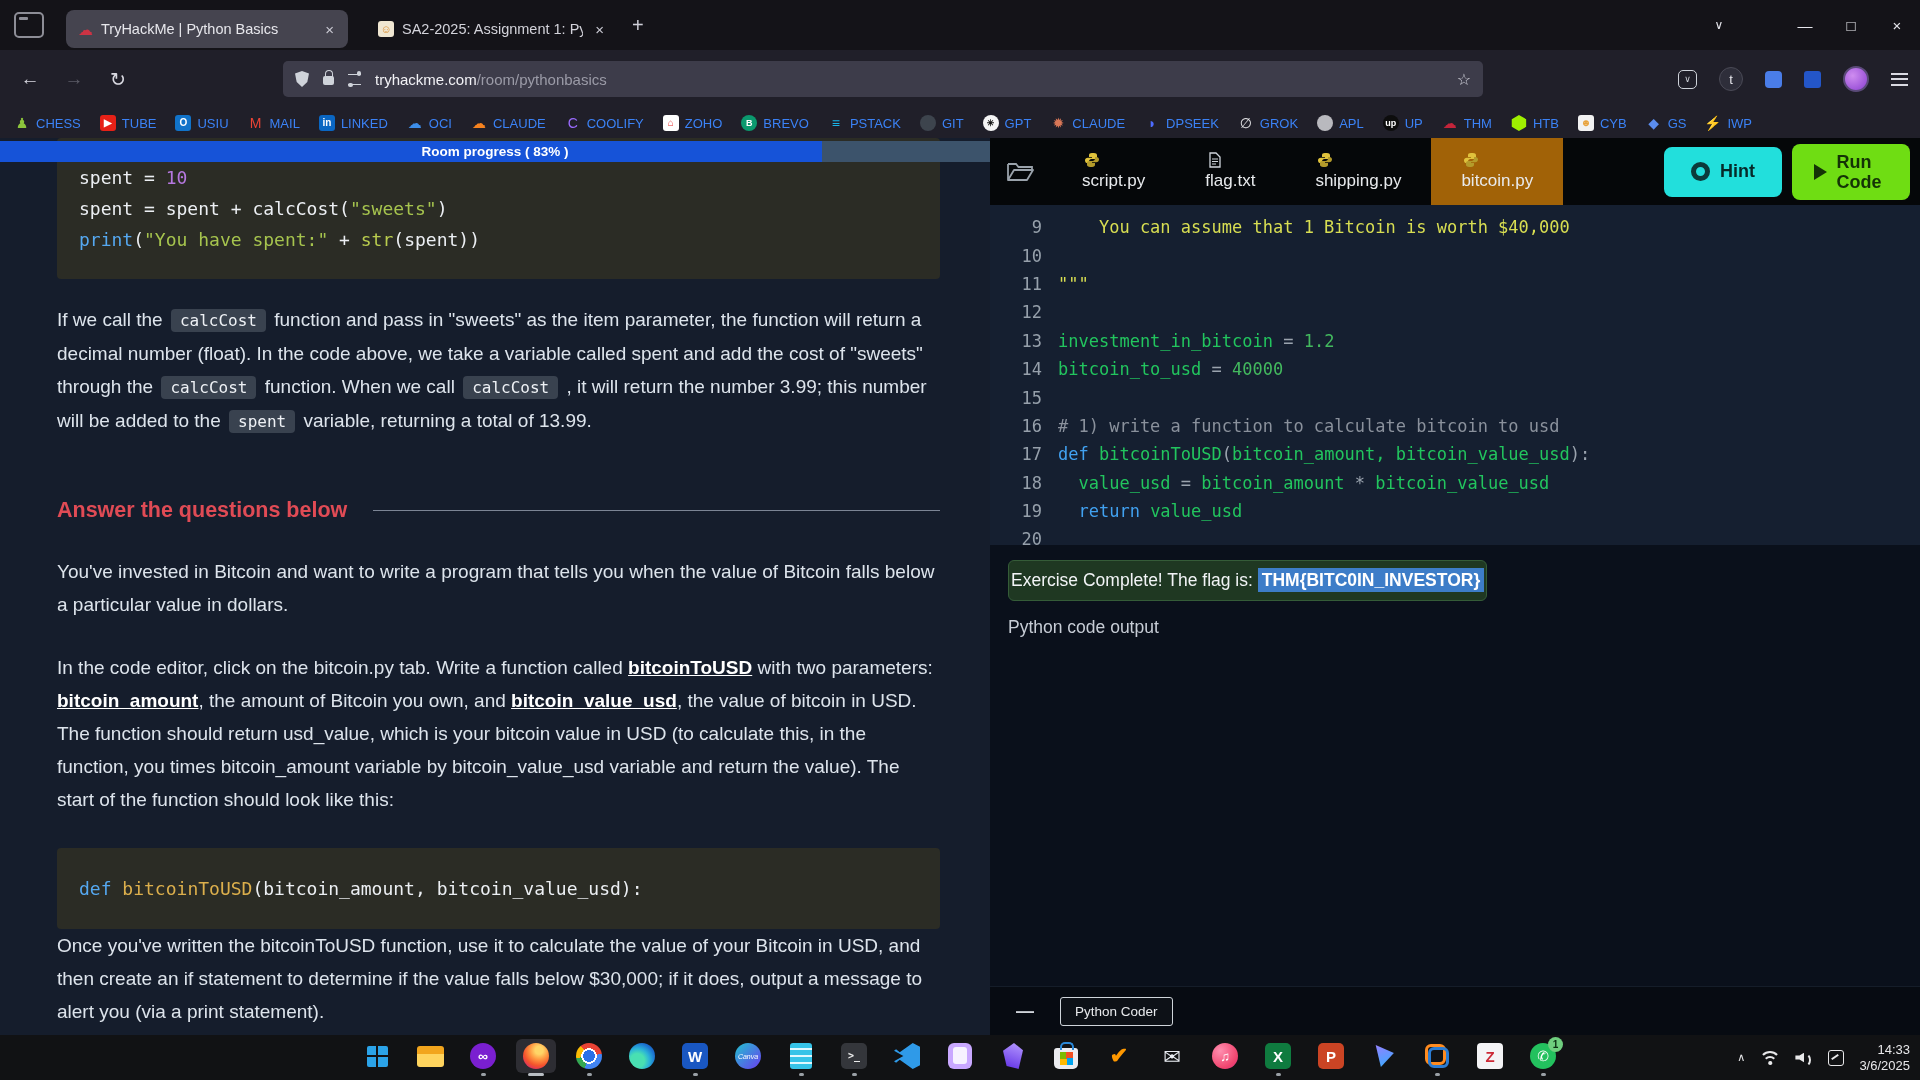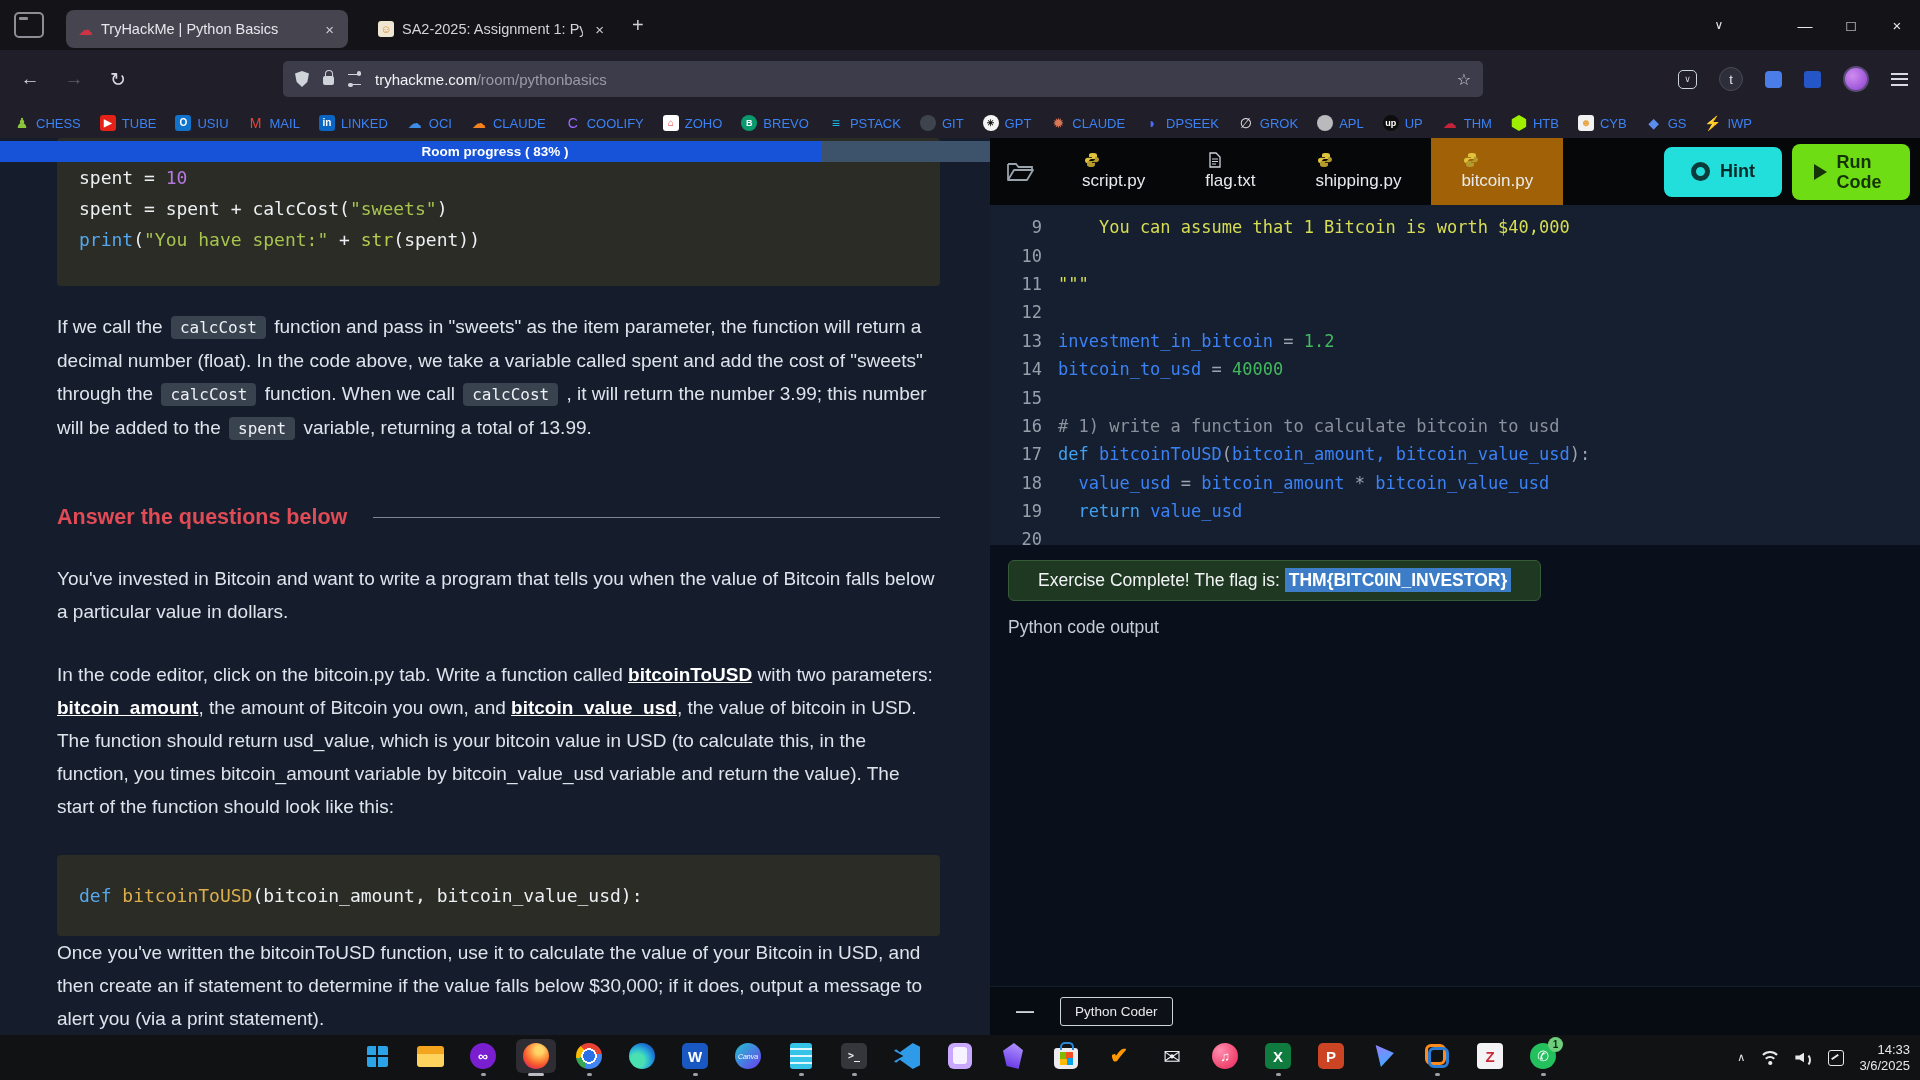--- a/index.html
+++ b/index.html
@@ -55,38 +55,38 @@
 
   
   .main{position:absolute;left:0;top:138px;width:1920px;height:897px;}
   .leftpane{position:absolute;left:0;top:0;width:990px;height:897px;background:#151d2c;overflow:hidden;}
   .progress{position:absolute;left:0;top:3px;width:990px;height:21px;background:#3c536b;z-index:5;}
   .progress .fill{position:absolute;left:0;top:0;height:21px;background:#1653d8;}
   .progress .plabel{position:absolute;left:0;top:0;width:100%;height:21px;display:flex;align-items:center;justify-content:center;color:#fff;font-size:13.5px;font-weight:bold;}
   .content{position:absolute;left:57px;top:0;width:883px;}
 
   .codeblock{background:#2b2c25;border-radius:4px;padding:22px;font-family:"DejaVu Sans Mono",monospace;font-size:18px;line-height:31px;}
-  .cb1{margin-top:0;padding-top:24px;padding-bottom:31px;}
+  .cb1{margin-top:0;padding-top:24px;padding-bottom:24px;}
   .para{color:#dde4ec;font-size:19px;line-height:33px;margin:0;}
   .p1{margin-top:24px;}
   .seg-code{background:#39424f;border-radius:4px;padding:2px 9px;font-family:"DejaVu Sans Mono",monospace;font-size:16px;color:#eef1f5;margin:0 3px;}
   .seg-bold{font-weight:bold;text-decoration:underline;color:#fff;}
   .qhead{display:flex;align-items:center;margin-top:60px;}
   .qhead h2{color:#e04b55;font-size:21.5px;font-weight:bold;margin:0;white-space:nowrap;}
   .qhead .rule{flex:1;height:1px;background:#7c8595;margin-left:26px;}
   .p2{margin-top:32px;}
   .p3{margin-top:30px;}
   .cb2{margin-top:32px;padding-top:25px;padding-bottom:25px;}
   .p4{}
 
   
   .tk-wh{color:#eceff3;} .tk-pur{color:#b678e0;} .tk-gstr{color:#a6c44e;} .tk-gstr2{color:#b9cc4e;}
   .tk-pkw{color:#55a8f0;} .tk-gold{color:#dcaf4c;}
   .tk-ystr{color:#d8de52;} .tk-grn{color:#43b95e;} .tk-op{color:#9aa3ae;} .tk-com{color:#8a919c;}
-  .tk-kw{color:#41a1f0;} .tk-id{color:#3b82f6;}
+  .tk-kw{color:#41a1f0;} .tk-id{color:#22c55e;}
 
   
   .rightpane{position:absolute;left:990px;top:0;width:930px;height:897px;background:#0a101b;}
   .edheader{position:absolute;left:0;top:0;width:930px;height:67px;background:#050709;display:flex;align-items:stretch;}
   .folderbox{width:62px;display:flex;align-items:center;justify-content:center;}
   .etabs{display:flex;align-items:stretch;}
   .etab{display:flex;flex-direction:column;justify-content:center;align-items:flex-start;padding:0 30px;gap:3px;color:#e8eaed;font-size:17px;}
   .etab.active{background:#a16207;}
   .etab .ico{display:none;margin-left:2px;}
   .etab.py .ico-py{display:block;}
@@ -99,21 +99,21 @@
     color:#143306;font-size:18px;font-weight:bold;}
   .playtri{width:0;height:0;border-left:13px solid #143306;border-top:8px solid transparent;border-bottom:8px solid transparent;}
   .runlabel{width:52px;line-height:20px;}
 
   .edcode{position:absolute;left:0;top:67px;width:930px;height:340px;background:#151f30;overflow:hidden;padding-top:8px;box-sizing:border-box;}
   .eline{display:flex;height:28.4px;align-items:center;font-family:"DejaVu Sans Mono",monospace;font-size:17px;}
   .lnum{width:52px;text-align:right;color:#96a0ab;flex:none;}
   .lcode{margin-left:16px;white-space:pre;}
 
   .edout{position:absolute;left:0;top:407px;width:930px;height:442px;background:#0a101b;}
-  .flagpill{display:inline-block;margin:15px 0 0 18px;background:#1f3822;border:1px solid #355c38;border-radius:6px;padding:9px 29px;
+  .flagpill{display:inline-block;margin:15px 0 0 18px;background:#1f3822;border:1px solid #355c38;border-radius:6px;padding:9px 2px;
     color:#f2f4f6;font-size:17.5px;}
   .flagsel{background:#3d7dc8;color:#fff;font-weight:bold;padding:2px 4px;}
   .outcaption{margin:16px 0 0 18px;color:#c7cdd6;font-size:17.5px;}
 
   .edbottom{position:absolute;left:0;bottom:0;width:930px;height:48px;background:#070b12;border-top:1px solid #151d29;display:flex;align-items:center;}
   .minim{color:#d0d4da;font-size:18px;font-weight:bold;margin-left:26px;}
   .coderchip{margin-left:26px;border:1px solid #cfd4da;border-radius:3px;background:#0d1117;color:#e8eaed;font-size:13.5px;padding:6px 14px;}
 
   
   .taskbar{position:absolute;left:0;top:1035px;width:1920px;height:45px;background:#111214;}

